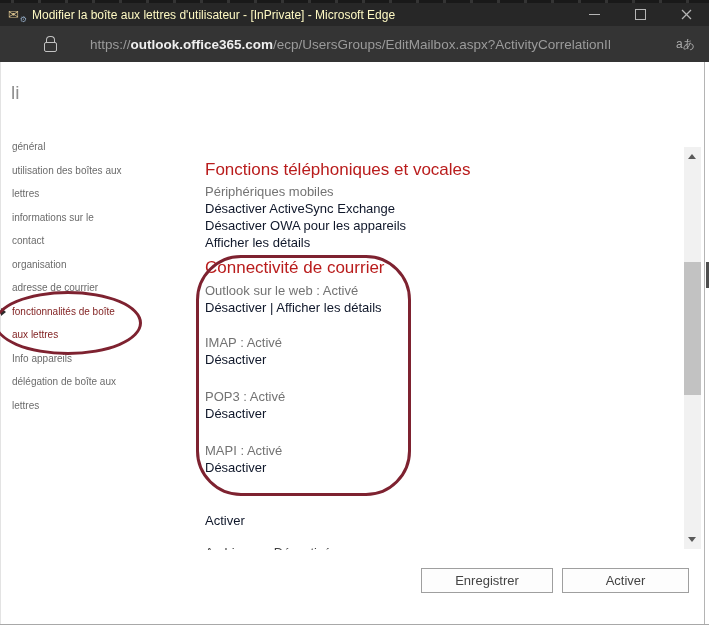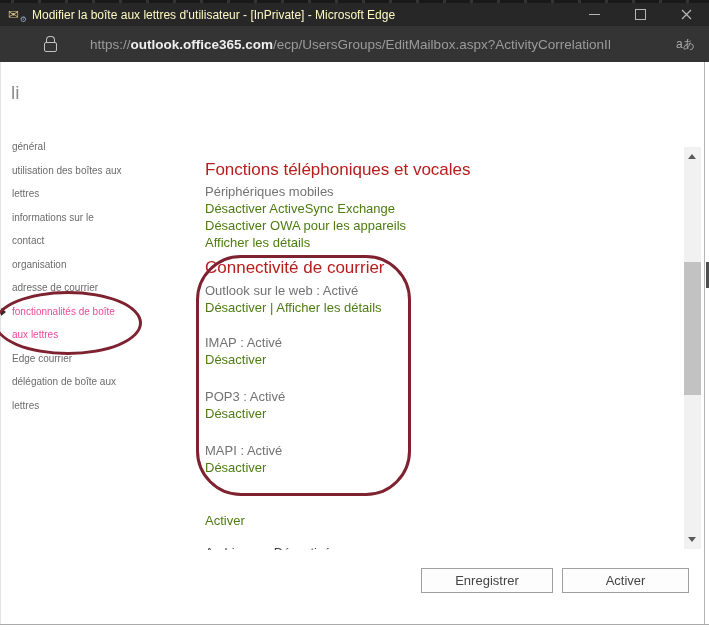--- a/index.html
+++ b/index.html
@@ -33,28 +33,28 @@
   .content{position:absolute;left:0;top:62px;width:709px;height:562px;background:#fff;border-bottom:1px solid #a8a8a8;}
   .window-left-border{position:absolute;left:0;top:62px;width:1px;height:562px;background:#e3e3e3;}
   .window-right-border{position:absolute;left:704px;top:62px;width:1px;height:562px;background:#b4b4b4;}
   .outer-scroll-thumb{position:absolute;left:706px;top:262px;width:3px;height:26px;background:#4e4e4e;}
 
   .mailbox-name{position:absolute;left:11px;top:82px;font-size:19px;color:#8f8f8f;}
 
   
   .sidebar{position:absolute;left:12px;top:135px;width:186px;font-size:10px;line-height:23.5px;color:#6b6b6b;}
   .side-item{white-space:pre-line;cursor:pointer;}
-  .side-item.selected{color:#ec4899;position:relative;}
+  .side-item.selected{color:#7f1d1d;position:relative;}
   .arrow-icon{position:absolute;left:-11px;top:8px;width:0;height:0;
     border-left:5px solid #2b2b2b;border-top:4px solid transparent;border-bottom:4px solid transparent;}
 
   
   .h-section{position:absolute;left:205px;font-size:17px;color:#b91c1c;white-space:nowrap;}
   .t-body{position:absolute;left:205px;font-size:13px;color:#737373;white-space:nowrap;}
-  .t-link{position:absolute;left:205px;font-size:13px;color:#4d7c0f;cursor:pointer;white-space:nowrap;}
+  .t-link{position:absolute;left:205px;font-size:13px;color:#0f172a;cursor:pointer;white-space:nowrap;}
   .t-link span{cursor:pointer;}
   .clip-wrap{position:absolute;left:205px;top:545px;width:300px;height:5px;overflow:hidden;}
   .clip-wrap .t-inner{font-size:13px;color:#3f3f3f;white-space:nowrap;}
 
   
   .annotation{position:absolute;border:3px solid #7e2230;pointer-events:none;background:transparent;}
   .annotation.ellipse{left:-6px;top:291px;width:142px;height:58px;border-radius:50%;}
   .annotation.roundrect{left:196px;top:255px;width:209px;height:235px;border-radius:45px;}
 
   
@@ -114,21 +114,21 @@
   <div class="sidebar">
     <div class="side-item"><span>général</span></div>
     <div class="side-item"><span>utilisation des boîtes aux
 lettres</span></div>
     <div class="side-item"><span>informations sur le
 contact</span></div>
     <div class="side-item"><span>organisation</span></div>
     <div class="side-item"><span>adresse de courrier</span></div>
     <div class="side-item selected"><span class="arrow-icon"></span><span>fonctionnalités de boîte
 aux lettres</span></div>
-    <div class="side-item"><span>Edge courrier</span></div>
+    <div class="side-item"><span>Info appareils</span></div>
     <div class="side-item"><span>délégation de boîte aux
 lettres</span></div>
   </div>
 
   <div class="h-section" style="top:160px;">Fonctions téléphoniques et vocales</div>
   <div class="t-body" style="top:184px;">Périphériques mobiles</div>
   <div class="t-link" style="top:201px;">Désactiver ActiveSync Exchange</div>
   <div class="t-link" style="top:218px;">Désactiver OWA pour les appareils</div>
   <div class="t-link" style="top:235px;">Afficher les détails</div>
 

